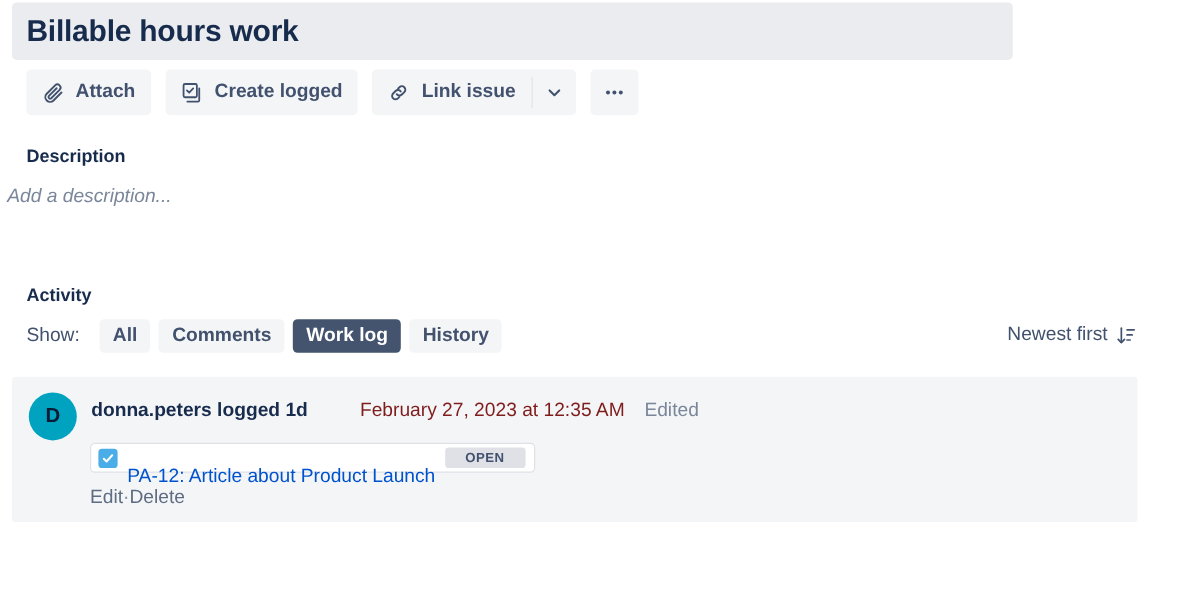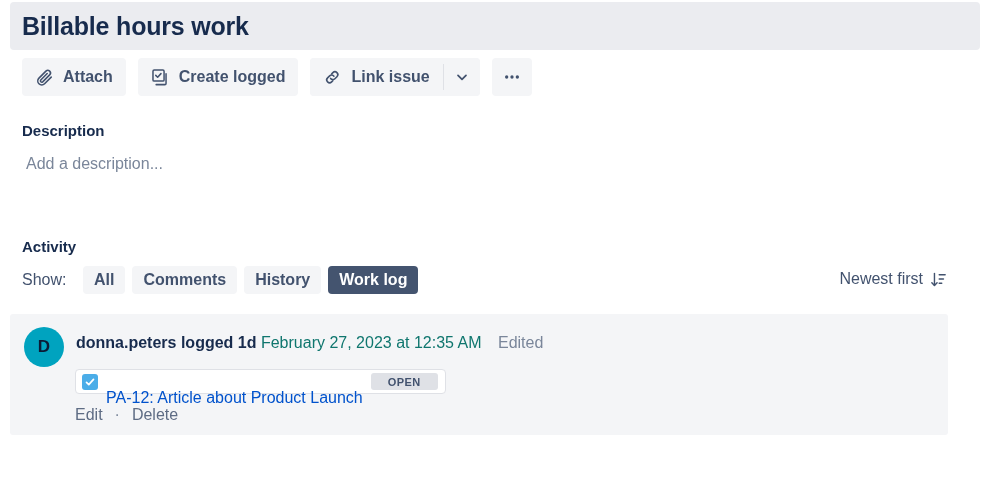--- a/index.html
+++ b/index.html
@@ -21,21 +21,21 @@
     width: 999px;
     height: 500px;
     background: #ffffff;
   }
 
   
   .title-band {
     position: absolute;
     left: 10px;
     top: 2px;
-    width: 970px;
+    width: 834px;
     height: 48px;
     background: #EBECF0;
     border-radius: 4px;
     display: flex;
     align-items: center;
     box-sizing: border-box;
     padding: 0 12px;
   }
   .title-text {
     font-size: 25px;
@@ -120,24 +120,25 @@
   
   .section-head {
     position: absolute;
     font-size: 15px;
     font-weight: bold;
     color: #172B4D;
   }
   #description-heading { left: 22px; top: 122px; }
   .desc-placeholder {
     position: absolute;
-    left: 26px;
+    left: 6px;
     top: 155px;
     font-size: 16px;
     color: #7A869A;
+    font-style: italic;
   }
 
   
   #activity-heading { left: 22px; top: 238px; }
 
   .show-label {
     position: absolute;
     left: 22px;
     top: 271px;
     font-size: 16px;
@@ -213,21 +214,21 @@
     position: absolute;
     left: 66px;
     top: 20px;
     font-size: 16px;
     color: #42526E;
     white-space: nowrap;
   }
   .entry-line .author { font-weight: bold; color: #172B4D; }
   .entry-line .logged { font-weight: bold; color: #172B4D; }
   .entry-line .duration { font-weight: bold; color: #172B4D; }
-  .entry-line .timestamp { color: #0f766e; }
+  .entry-line .timestamp { color: #7f1d1d; margin-left: 39px; }
   .entry-line .edited { color: #7A869A; margin-left: 12px; }
 
   .issue-chip {
     position: absolute;
     left: 75px;
     top: 369px;
     display: inline-flex;
     align-items: center;
     gap: 8px;
     height: 25px;
@@ -266,21 +267,21 @@
     color: #42526E;
     letter-spacing: 0.4px;
   }
 
   .entry-actions {
     position: absolute;
     left: 75px;
     top: 406px;
     display: inline-flex;
     align-items: center;
-    gap: 12px;
+    gap: 0;
     font-size: 16px;
     color: #5E6C84;
   }
   .entry-actions .act { cursor: pointer; }
   .entry-actions .sep { color: #7A869A; }
 </style>
 </head>
 <body>
 
 <div class="page">
@@ -344,22 +345,22 @@
 
   <div class="section-head" id="description-heading">Description</div>
   <div class="desc-placeholder">Add a description...</div>
 
   <div class="section-head" id="activity-heading">Activity</div>
   <div class="show-label">Show:</div>
 
   <div class="filters">
     <button class="filter-btn">All</button>
     <button class="filter-btn">Comments</button>
+    <button class="filter-btn active">Work log</button>
     <button class="filter-btn">History</button>
-    <button class="filter-btn active">Work log</button>
   </div>
 
   <div class="sort-control">
     <span>Newest first</span>
     <span class="tb-icon">
       <svg width="17" height="17" viewBox="0 0 24 24" fill="none" stroke="#42526E" stroke-width="2" stroke-linecap="round" stroke-linejoin="round">
         <path d="M6.3 3.5v16.5"></path>
         <path d="M2.6 16.6l3.7 3.9 3.7-3.9"></path>
         <path d="M13 5.4h8.4"></path>
         <path d="M13 11.4h6"></path>

